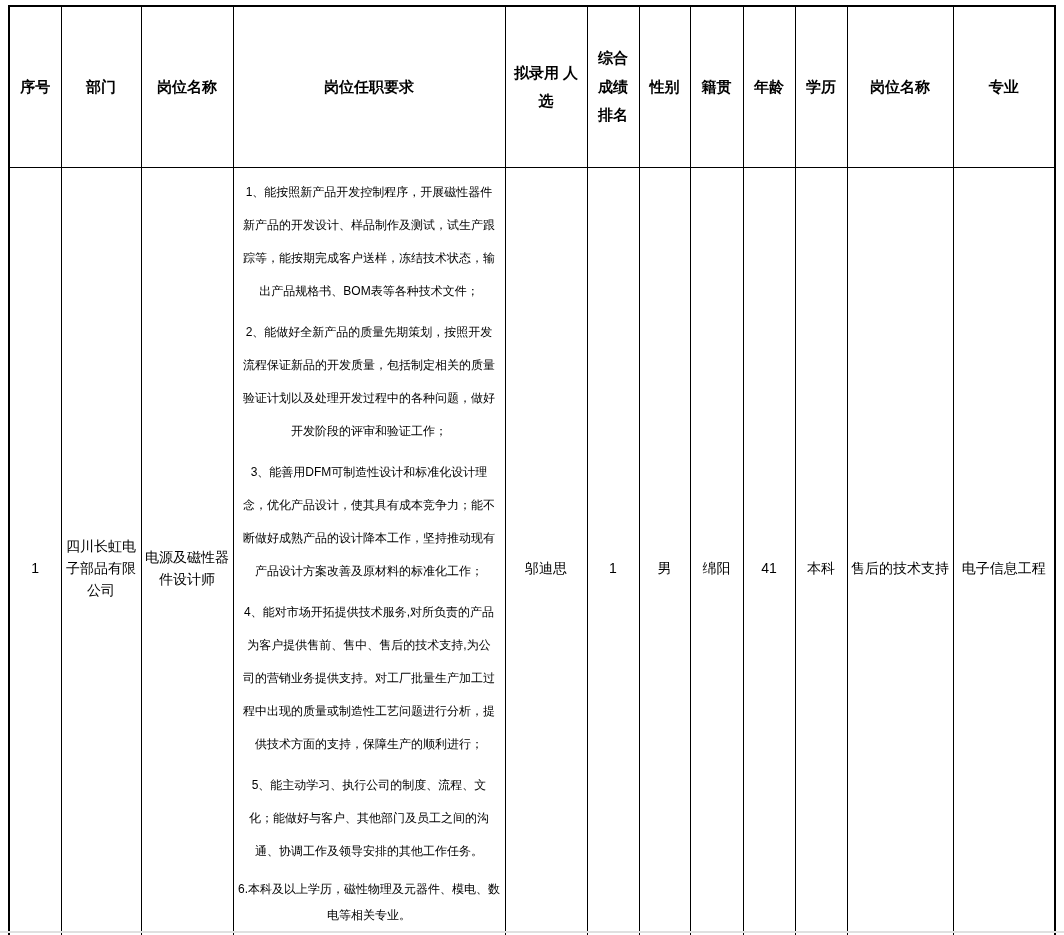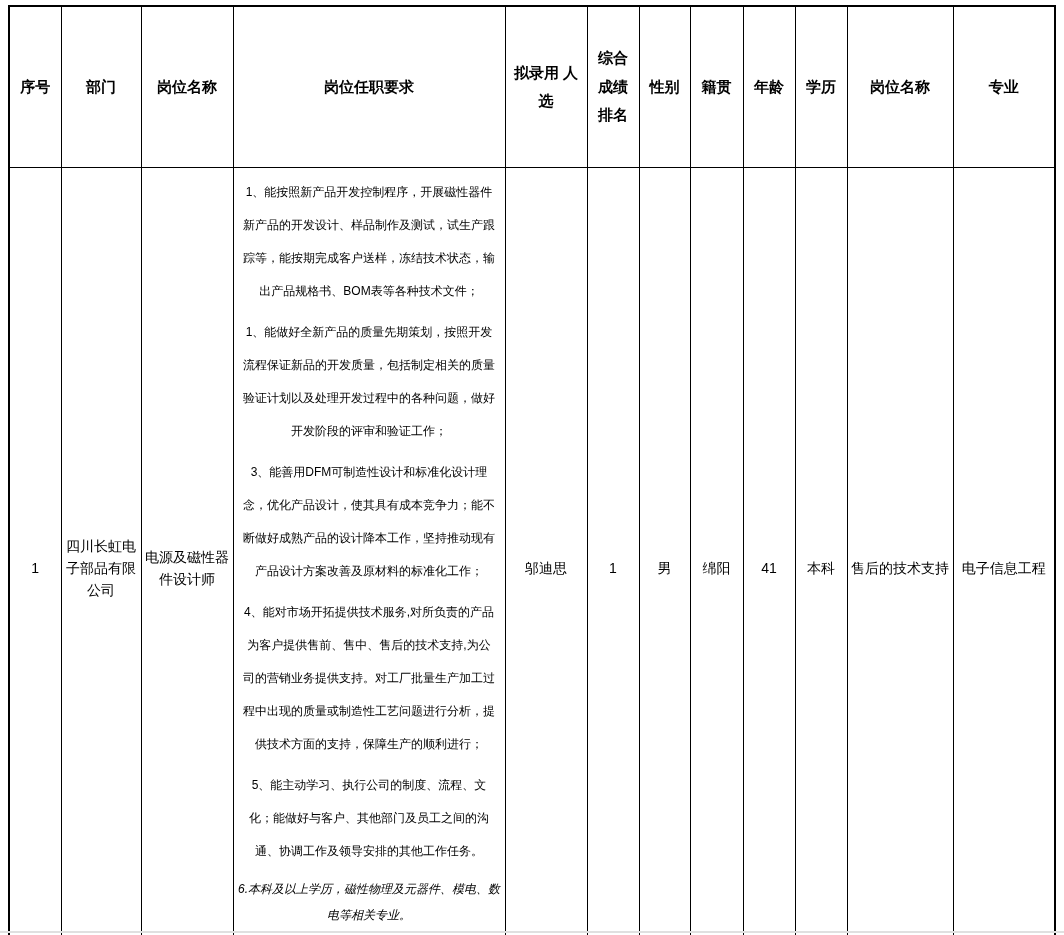--- a/index.html
+++ b/index.html
@@ -66,21 +66,21 @@
   p.req-main {
     margin: 8px;
     font-size: 12px;
     line-height: 33px;
   }
   p.req-tail {
     margin: 0;
     font-size: 12px;
     line-height: 26px;
   }
-  p.req-tail.first { margin-top: 8px; font-style: italic; }
+  p.req-tail.first { margin-top: 8px; }
   p.req-tail.last { margin-top: 16px; }
   .bottom-strip {
     position: absolute;
     left: 0;
     top: 931px;
     width: 1064px;
     height: 2px;
     background: #e0e0e0;
   }
 </style>
@@ -119,21 +119,21 @@
         <th><span class="wrapbox">专业</span></th>
       </tr>
     </thead>
     <tbody>
       <tr>
         <td>1</td>
         <td class="dept"><span class="wrapbox">四川长虹电子部品有限公司</span></td>
         <td class="pos"><span class="wrapbox">电源及磁性器件设计师</span></td>
         <td class="req">
           <p class="req-main">1、能按照新产品开发控制程序，开展磁性器件新产品的开发设计、样品制作及测试，试生产跟踪等，能按期完成客户送样，冻结技术状态，输出产品规格书、BOM表等各种技术文件；</p>
-          <p class="req-main">1、能做好全新产品的质量先期策划，按照开发流程保证新品的开发质量，包括制定相关的质量验证计划以及处理开发过程中的各种问题，做好开发阶段的评审和验证工作；</p>
+          <p class="req-main">2、能做好全新产品的质量先期策划，按照开发流程保证新品的开发质量，包括制定相关的质量验证计划以及处理开发过程中的各种问题，做好开发阶段的评审和验证工作；</p>
           <p class="req-main">3、能善用DFM可制造性设计和标准化设计理念，优化产品设计，使其具有成本竞争力；能不断做好成熟产品的设计降本工作，坚持推动现有产品设计方案改善及原材料的标准化工作；</p>
           <p class="req-main">4、能对市场开拓提供技术服务,对所负责的产品为客户提供售前、售中、售后的技术支持,为公司的营销业务提供支持。对工厂批量生产加工过程中出现的质量或制造性工艺问题进行分析，提供技术方面的支持，保障生产的顺利进行；</p>
           <p class="req-main">5、能主动学习、执行公司的制度、流程、文化；能做好与客户、其他部门及员工之间的沟通、协调工作及领导安排的其他工作任务。</p>
           <p class="req-tail first">6.本科及以上学历，磁性物理及元器件、模电、数电等相关专业。</p>
           <p class="req-tail last">7.3年以上相关产品设计开发经验。</p>
         </td>
         <td class="candidate">邬迪思</td>
         <td>1</td>
         <td>男</td>
         <td>绵阳</td>

